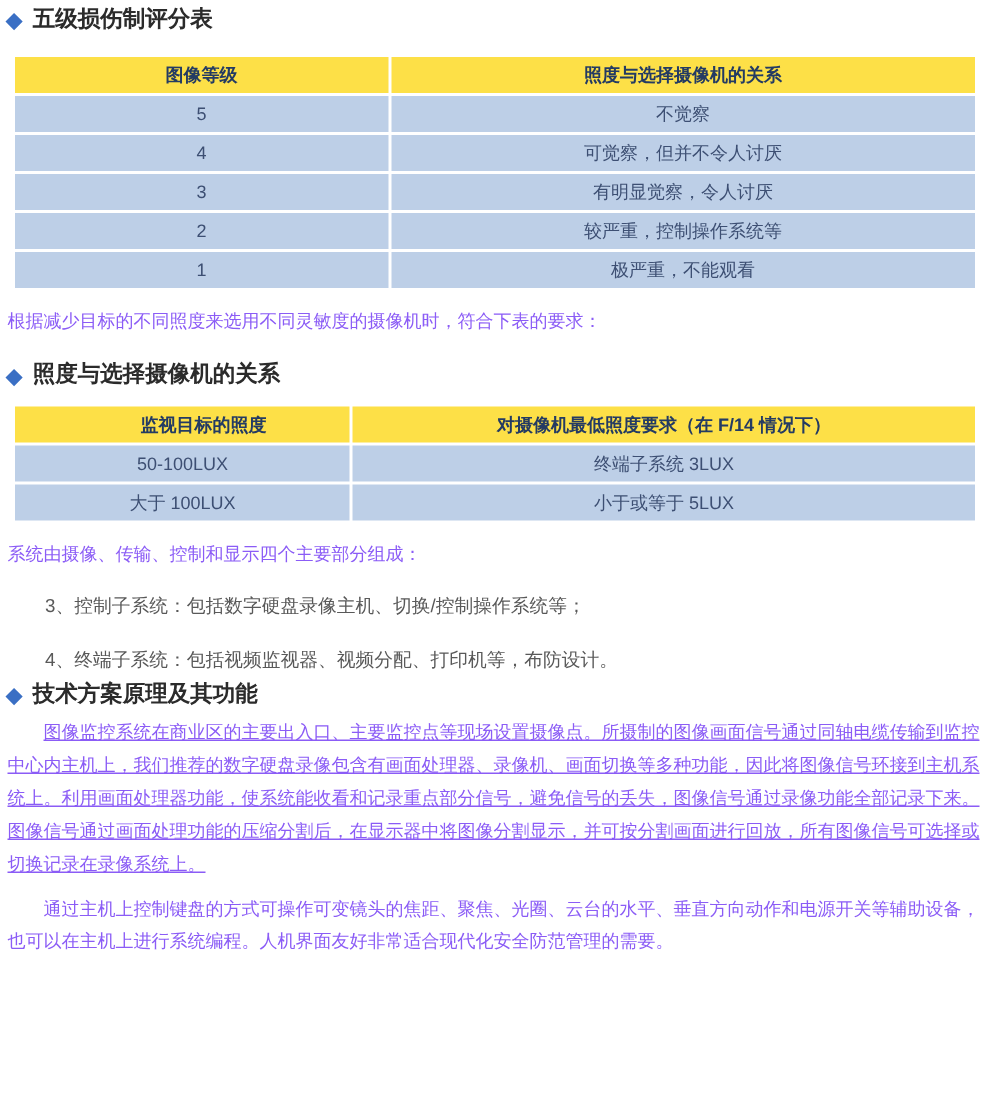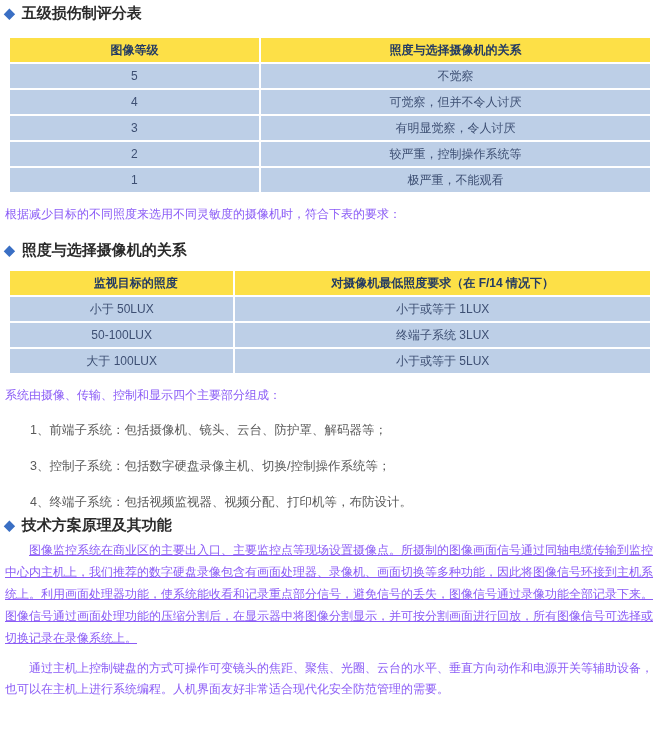--- a/index.html
+++ b/index.html
@@ -129,37 +129,32 @@
 
   <table class="tbl t2">
     <thead>
       <tr>
         <th class="col1">监视目标的照度</th>
         <th>对摄像机最低照度要求（在 F/14 情况下）</th>
       </tr>
     </thead>
     <tbody>
       <tr>
-        <td>小于 50LUX</td>
-        <td>小于或等于 1LUX</td>
-      </tr>
-      <tr>
         <td>50-100LUX</td>
         <td>终端子系统 3LUX</td>
       </tr>
       <tr>
         <td>大于 100LUX</td>
         <td>小于或等于 5LUX</td>
       </tr>
     </tbody>
   </table>
 
   <p class="body-text">系统由摄像、传输、控制和显示四个主要部分组成：</p>
 
-  <p class="list-item">1、前端子系统：包括摄像机、镜头、云台、防护罩、解码器等；</p>
   <p class="list-item">3、控制子系统：包括数字硬盘录像主机、切换/控制操作系统等；</p>
   <p class="list-item">4、终端子系统：包括视频监视器、视频分配、打印机等，布防设计。</p>
 
   <div class="heading h3">
     <span class="diamond">◆</span>
     <span>技术方案原理及其功能</span>
   </div>
 
   <p class="body-text flow para1">图像监控系统在商业区的主要出入口、主要监控点等现场设置摄像点。所摄制的图像画面信号通过同轴电缆传输到监控中心内主机上，我们推荐的数字硬盘录像包含有画面处理器、录像机、画面切换等多种功能，因此将图像信号环接到主机系统上。利用画面处理器功能，使系统能收看和记录重点部分信号，避免信号的丢失，图像信号通过录像功能全部记录下来。图像信号通过画面处理功能的压缩分割后，在显示器中将图像分割显示，并可按分割画面进行回放，所有图像信号可选择或切换记录在录像系统上。</p>
   <p class="body-text flow para2">通过主机上控制键盘的方式可操作可变镜头的焦距、聚焦、光圈、云台的水平、垂直方向动作和电源开关等辅助设备，也可以在主机上进行系统编程。人机界面友好非常适合现代化安全防范管理的需要。</p>

